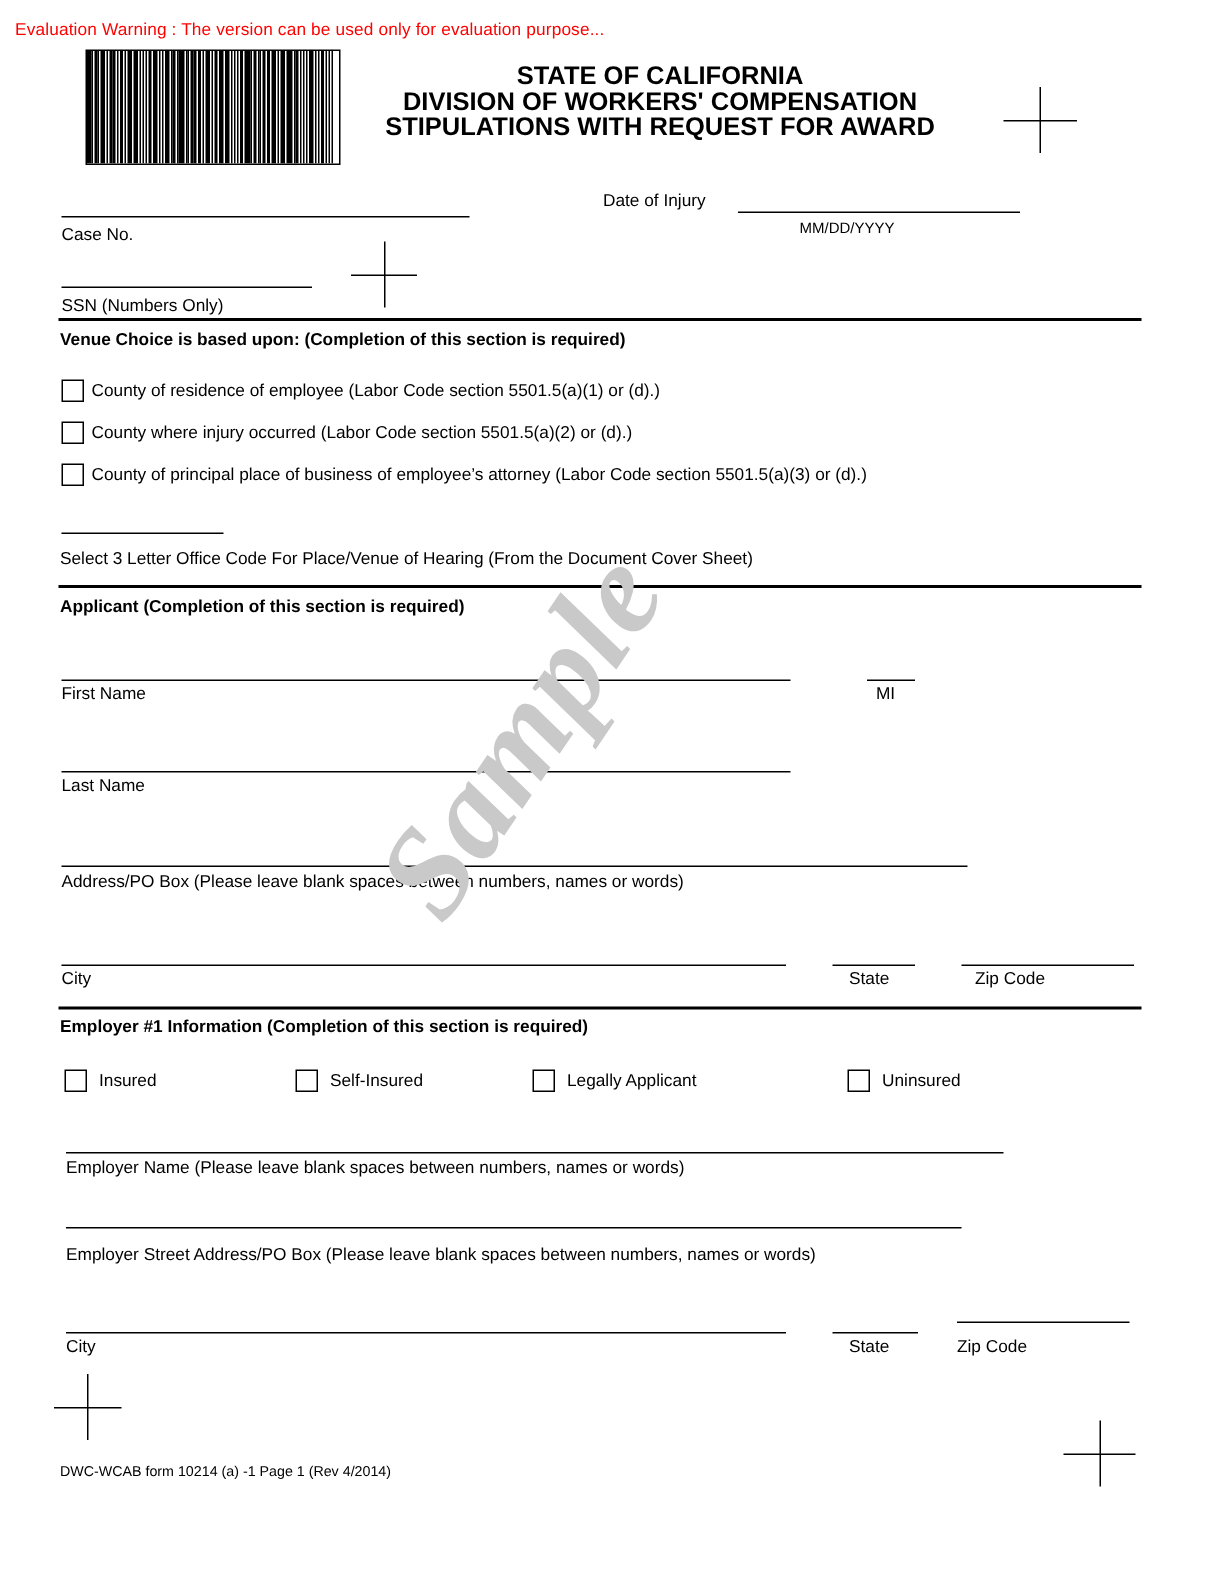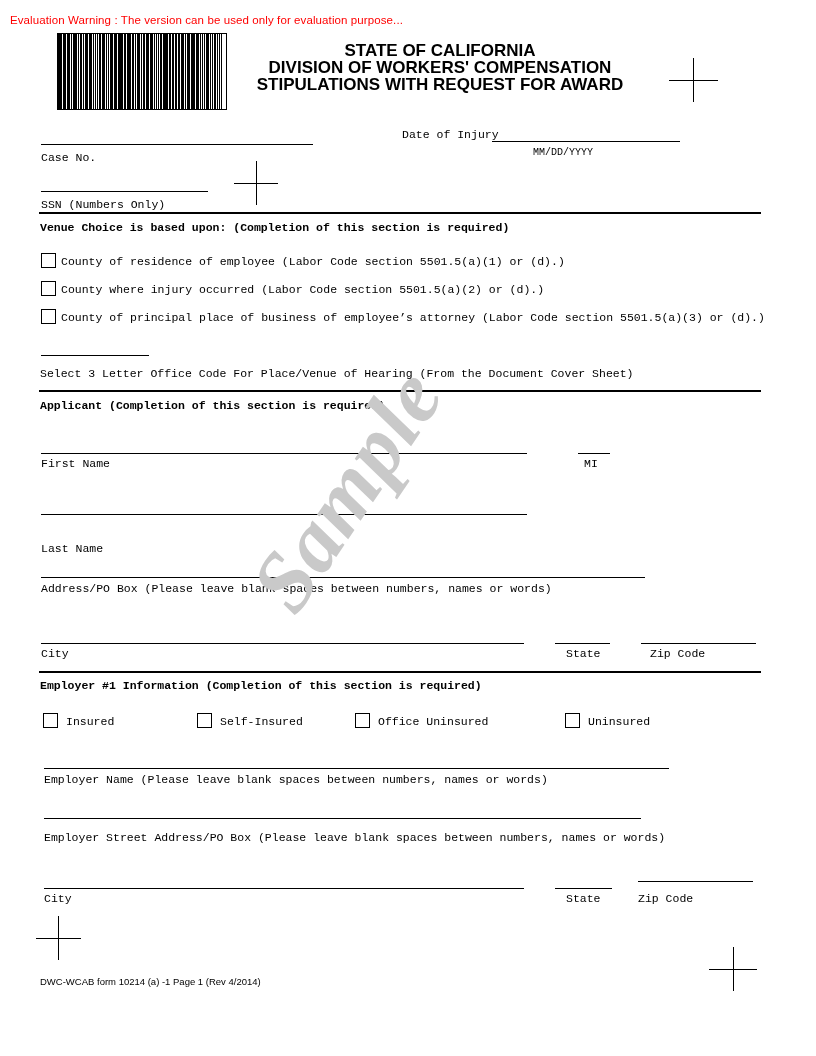--- a/index.html
+++ b/index.html
@@ -76,21 +76,21 @@
     text-align: center;
     font-weight: bold;
     font-size: 17px;
     line-height: 17px;
     font-family: "Liberation Sans", sans-serif;
   }
 
   .lbl {
     position: absolute;
     font-size: 11.5px;
-    font-family: Liberation Mono, monospace;
+    font-family: Liberation Sans, sans-serif;
     white-space: nowrap;
   }
   .lbl.small {
     font-size: 10px;
   }
   .bold {
     font-weight: bold;
   }
   .rule {
     position: absolute;
@@ -255,21 +255,21 @@
 
   <div class="lbl bold" style="left:40px; top:399px;">Applicant (Completion of this section is required)</div>
 
   <div class="rule" style="left:41px; top:453px; width:486px;"></div>
   <div class="lbl" style="left:41px; top:457px;">First Name</div>
 
   <div class="rule" style="left:578px; top:453px; width:32px;"></div>
   <div class="lbl" style="left:584px; top:457px;">MI</div>
 
   <div class="rule" style="left:41px; top:514px; width:486px;"></div>
-  <div class="lbl" style="left:41px; top:518px;margin-top:24px;">Last Name</div>
+  <div class="lbl" style="left:41px; top:518px;">Last Name</div>
 
   <div class="rule" style="left:41px; top:577px; width:604px;"></div>
   <div class="lbl" style="left:41px; top:582px;">Address/PO Box (Please leave blank spaces between numbers, names or words)</div>
 
   <div class="rule" style="left:41px; top:643px; width:483px;"></div>
   <div class="lbl" style="left:41px; top:647px;">City</div>
 
   <div class="rule" style="left:555px; top:643px; width:55px;"></div>
   <div class="lbl" style="left:566px; top:647px;">State</div>
 
@@ -280,21 +280,21 @@
 
   <div class="lbl bold" style="left:40px; top:679px;">Employer #1 Information (Completion of this section is required)</div>
 
   <div class="cbx" style="left:43px; top:713px;"></div>
   <div class="lbl" style="left:66px; top:715px;">Insured</div>
 
   <div class="cbx" style="left:197px; top:713px;"></div>
   <div class="lbl" style="left:220px; top:715px;">Self-Insured</div>
 
   <div class="cbx" style="left:355px; top:713px;"></div>
-  <div class="lbl" style="left:378px; top:715px;">Office Uninsured</div>
+  <div class="lbl" style="left:378px; top:715px;">Legally Applicant</div>
 
   <div class="cbx" style="left:565px; top:713px;"></div>
   <div class="lbl" style="left:588px; top:715px;">Uninsured</div>
 
   <div class="rule" style="left:44px; top:768px; width:625px;"></div>
   <div class="lbl" style="left:44px; top:773px;">Employer Name (Please leave blank spaces between numbers, names or words)</div>
 
   <div class="rule" style="left:44px; top:818px; width:597px;"></div>
   <div class="lbl" style="left:44px; top:831px;">Employer Street Address/PO Box (Please leave blank spaces between numbers, names or words)</div>
 

